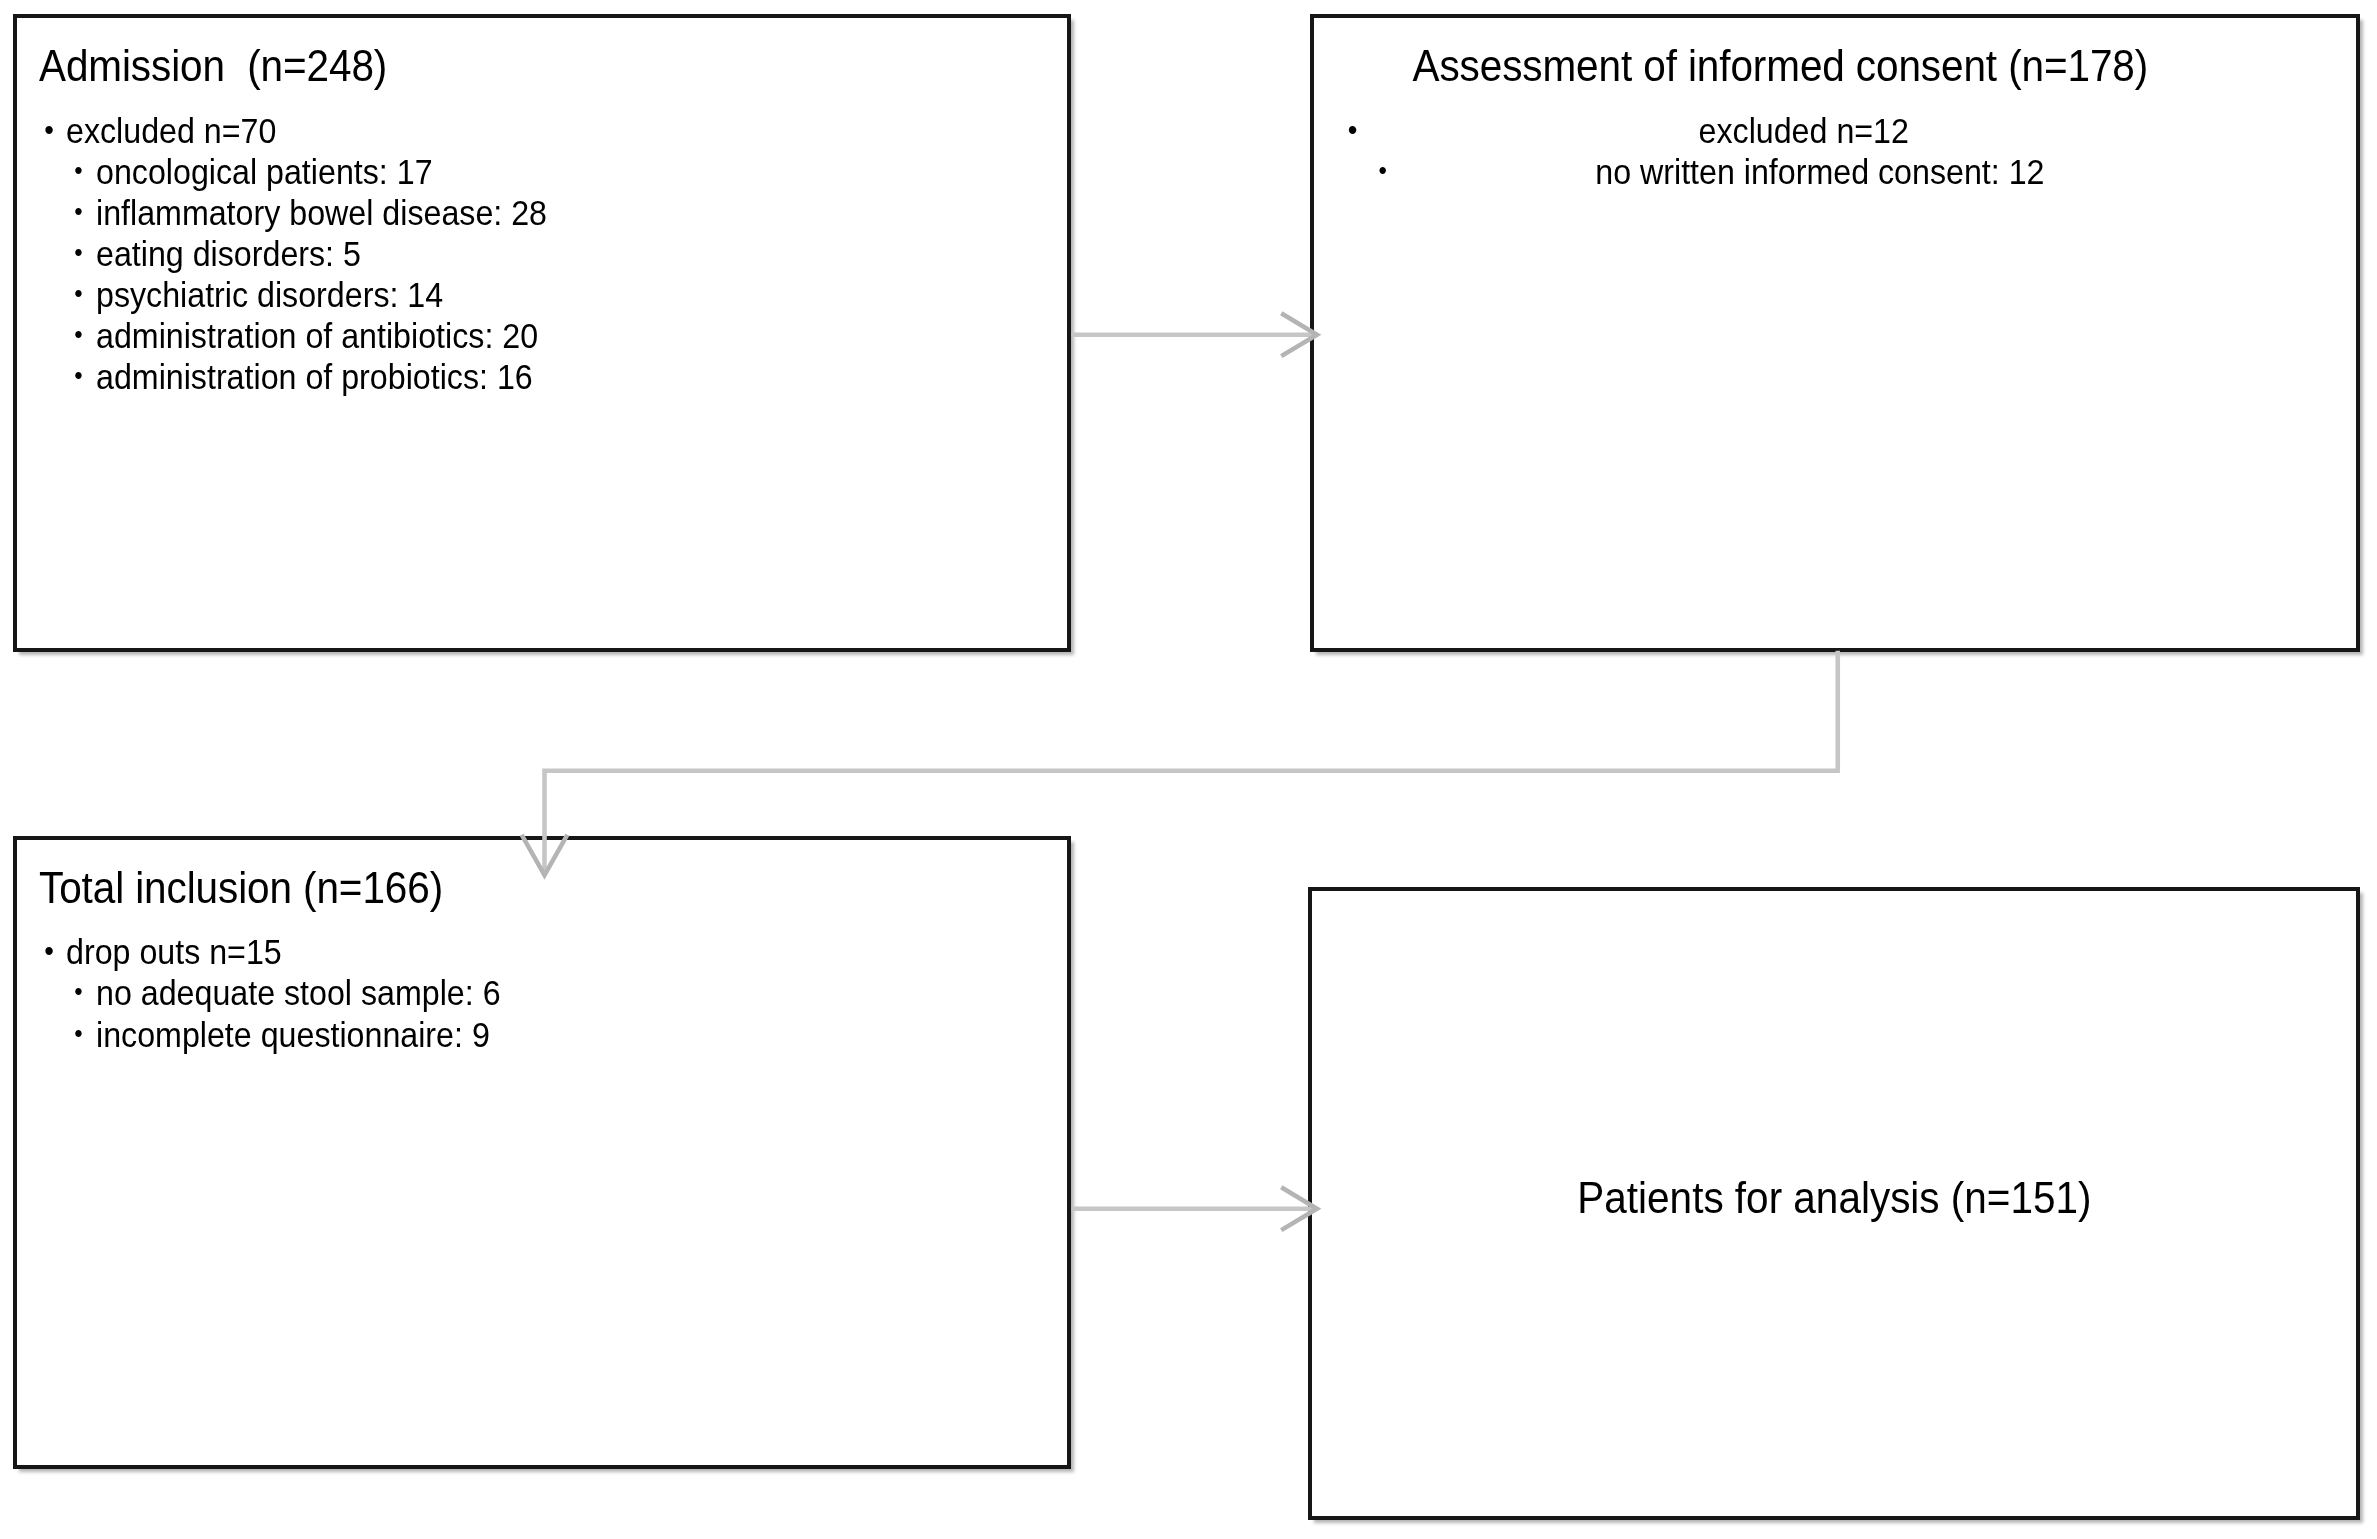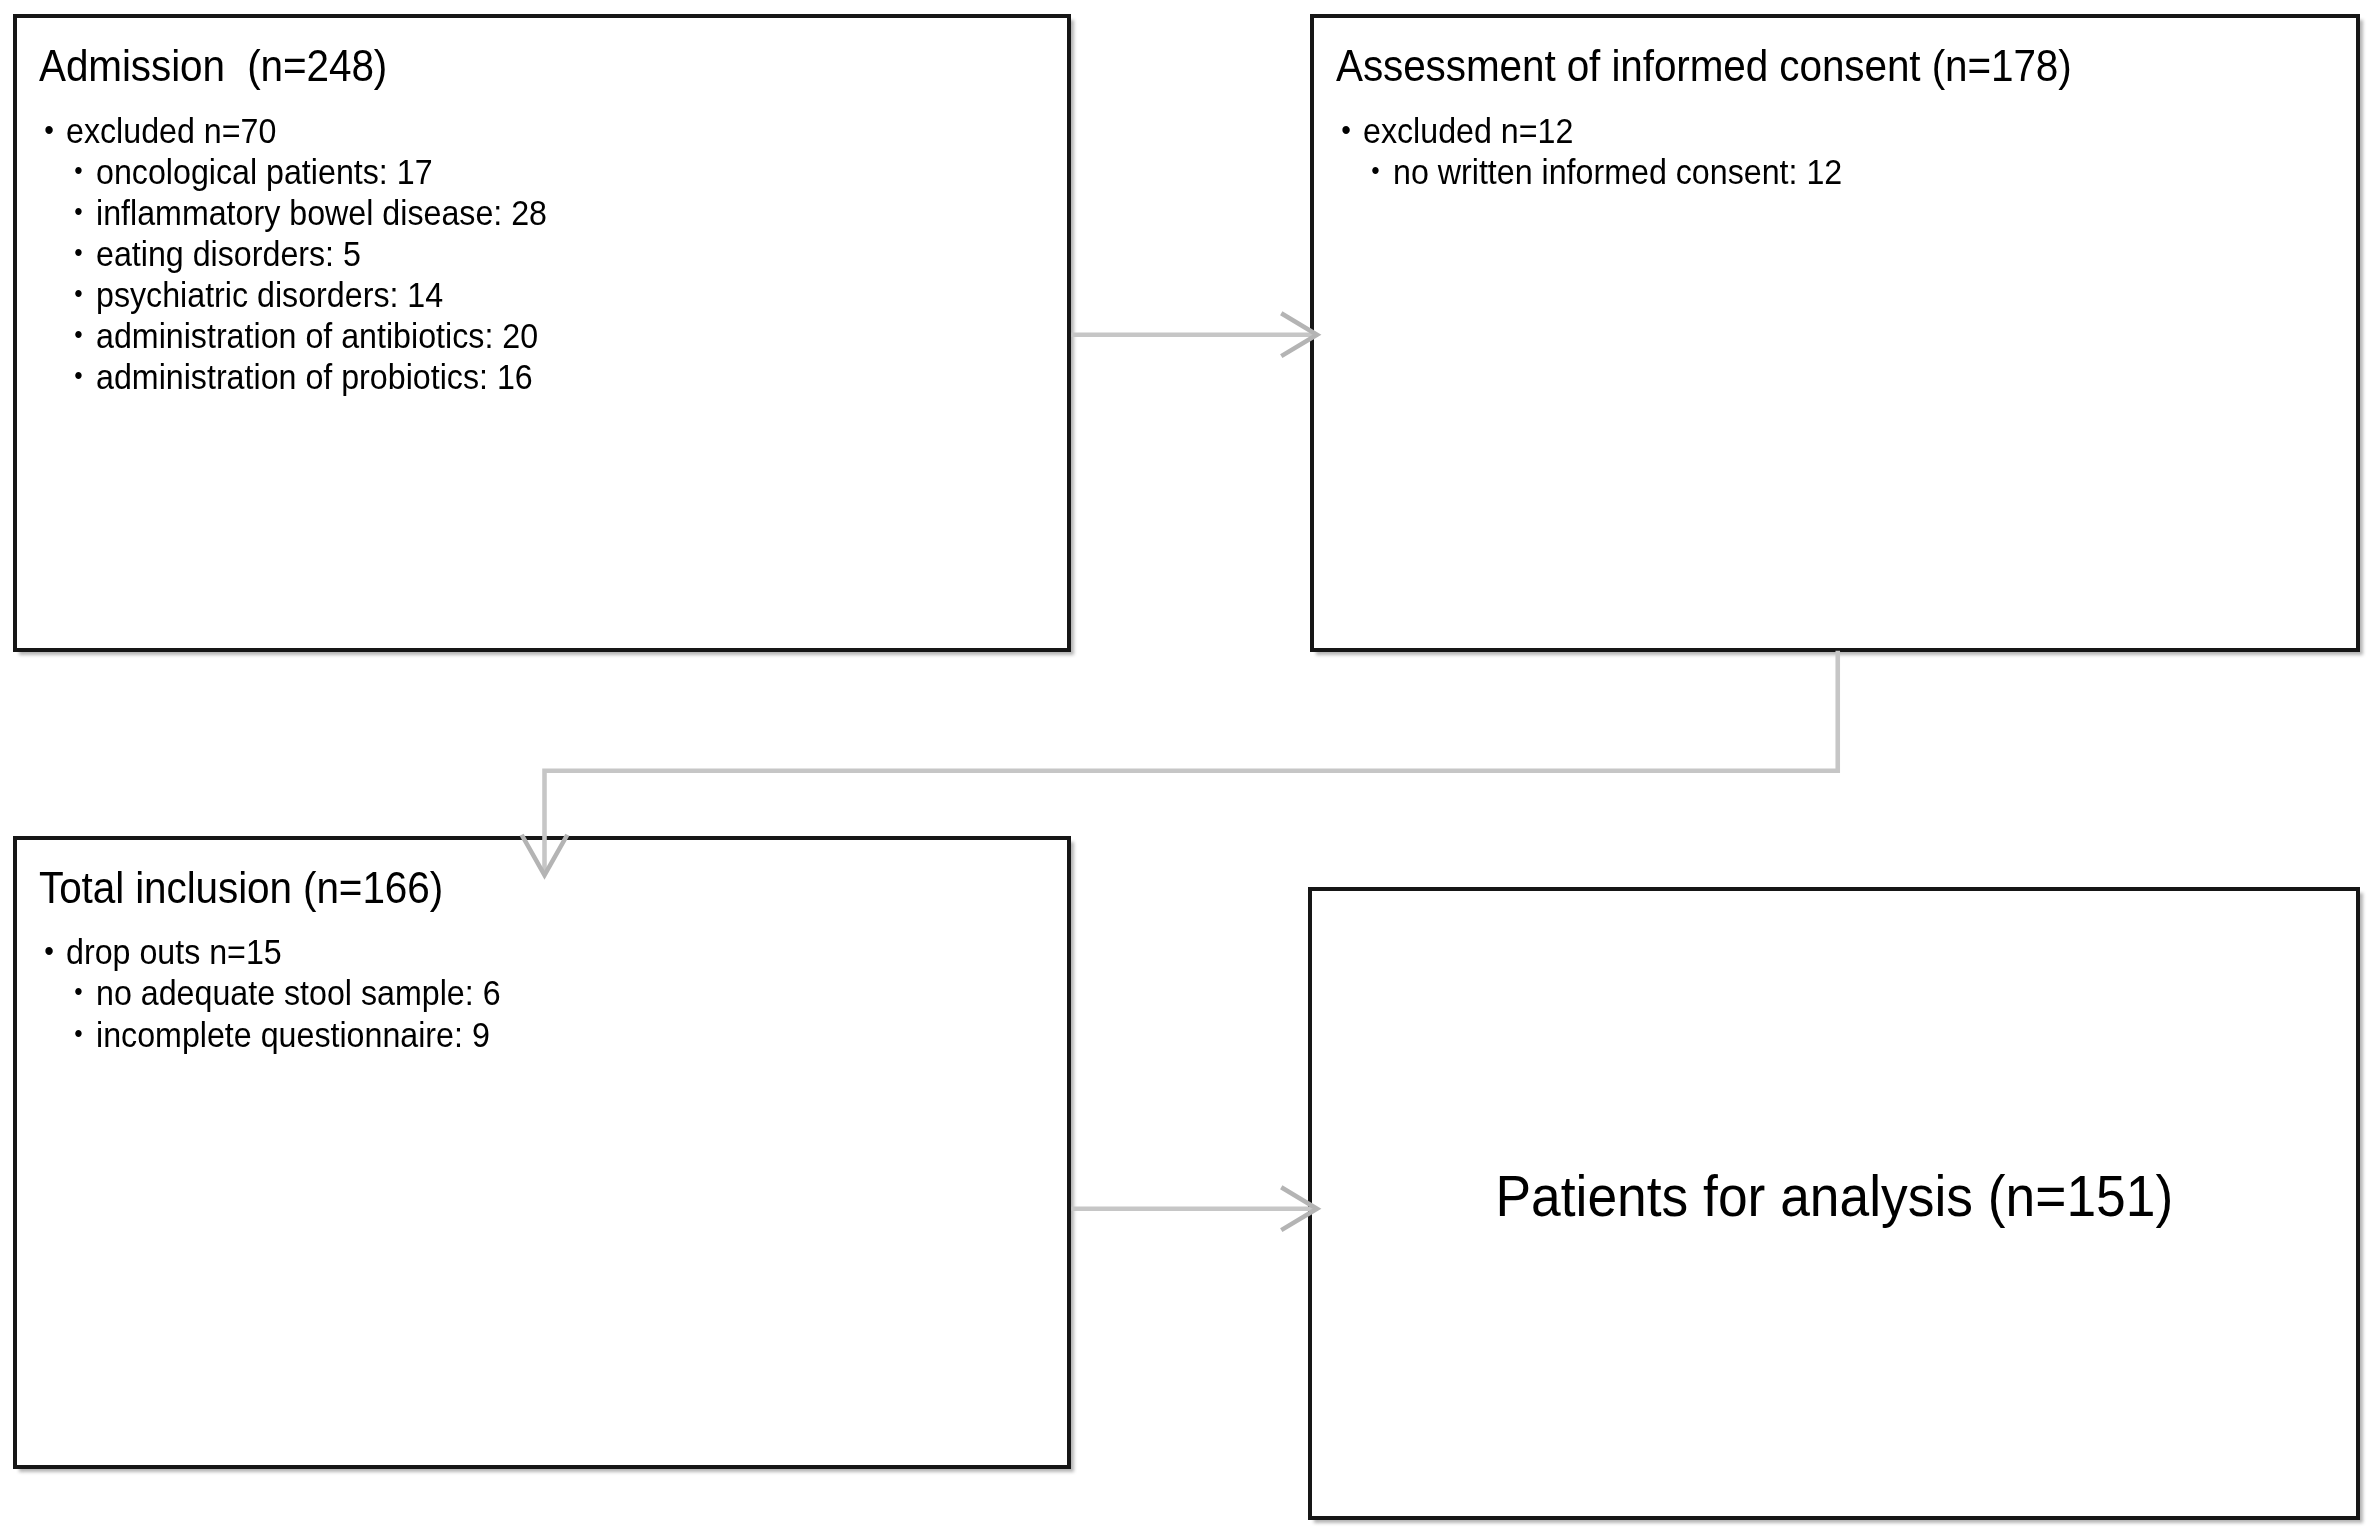--- a/index.html
+++ b/index.html
@@ -21,21 +21,21 @@
 
   
   .flow-box {
     position: absolute;
     box-sizing: border-box;
     background: #ffffff;
     border: 4.6px solid #161616;
     box-shadow: 4.6px 4.6px 3.3px -1.3px rgba(0,0,0,0.30);
   }
   #box-admission      { left: 13px;   top: 14.4px;   width: 1058px; height: 638px; }
-  #box-consent        { left: 1310px; top: 14.4px;   width: 1050px; height: 638px; }
+  #box-consent        { left: 1310px; top: 14.4px;   width: 1050px; height: 638px; text-align: center; }
   #box-total-inclusion{ left: 13px;   top: 836px; width: 1058px; height: 633px; }
   #box-analysis       { left: 1308px; top: 887px; width: 1052px; height: 633px; }
 
   .box-inner {
     position: absolute;
     left: 0; top: 0; right: 0; bottom: 0;
     padding: 22px 33px 13px 22px;
   }
 
   
@@ -78,21 +78,21 @@
 
   .gap-after-title { height: 14.4px; }
 
   
   .centered-label {
     position: absolute;
     left: 0; right: 0;
     top: 50%;
     transform: translateY(-62%);
     text-align: center;
-    font-size: 58px;
+    font-size: 44px;
     line-height: 1.16;
     white-space: nowrap;
   }
   .centered-label span {
     display: inline-block;
     transform: scaleX(0.92);
   }
 
   
   .connector {

